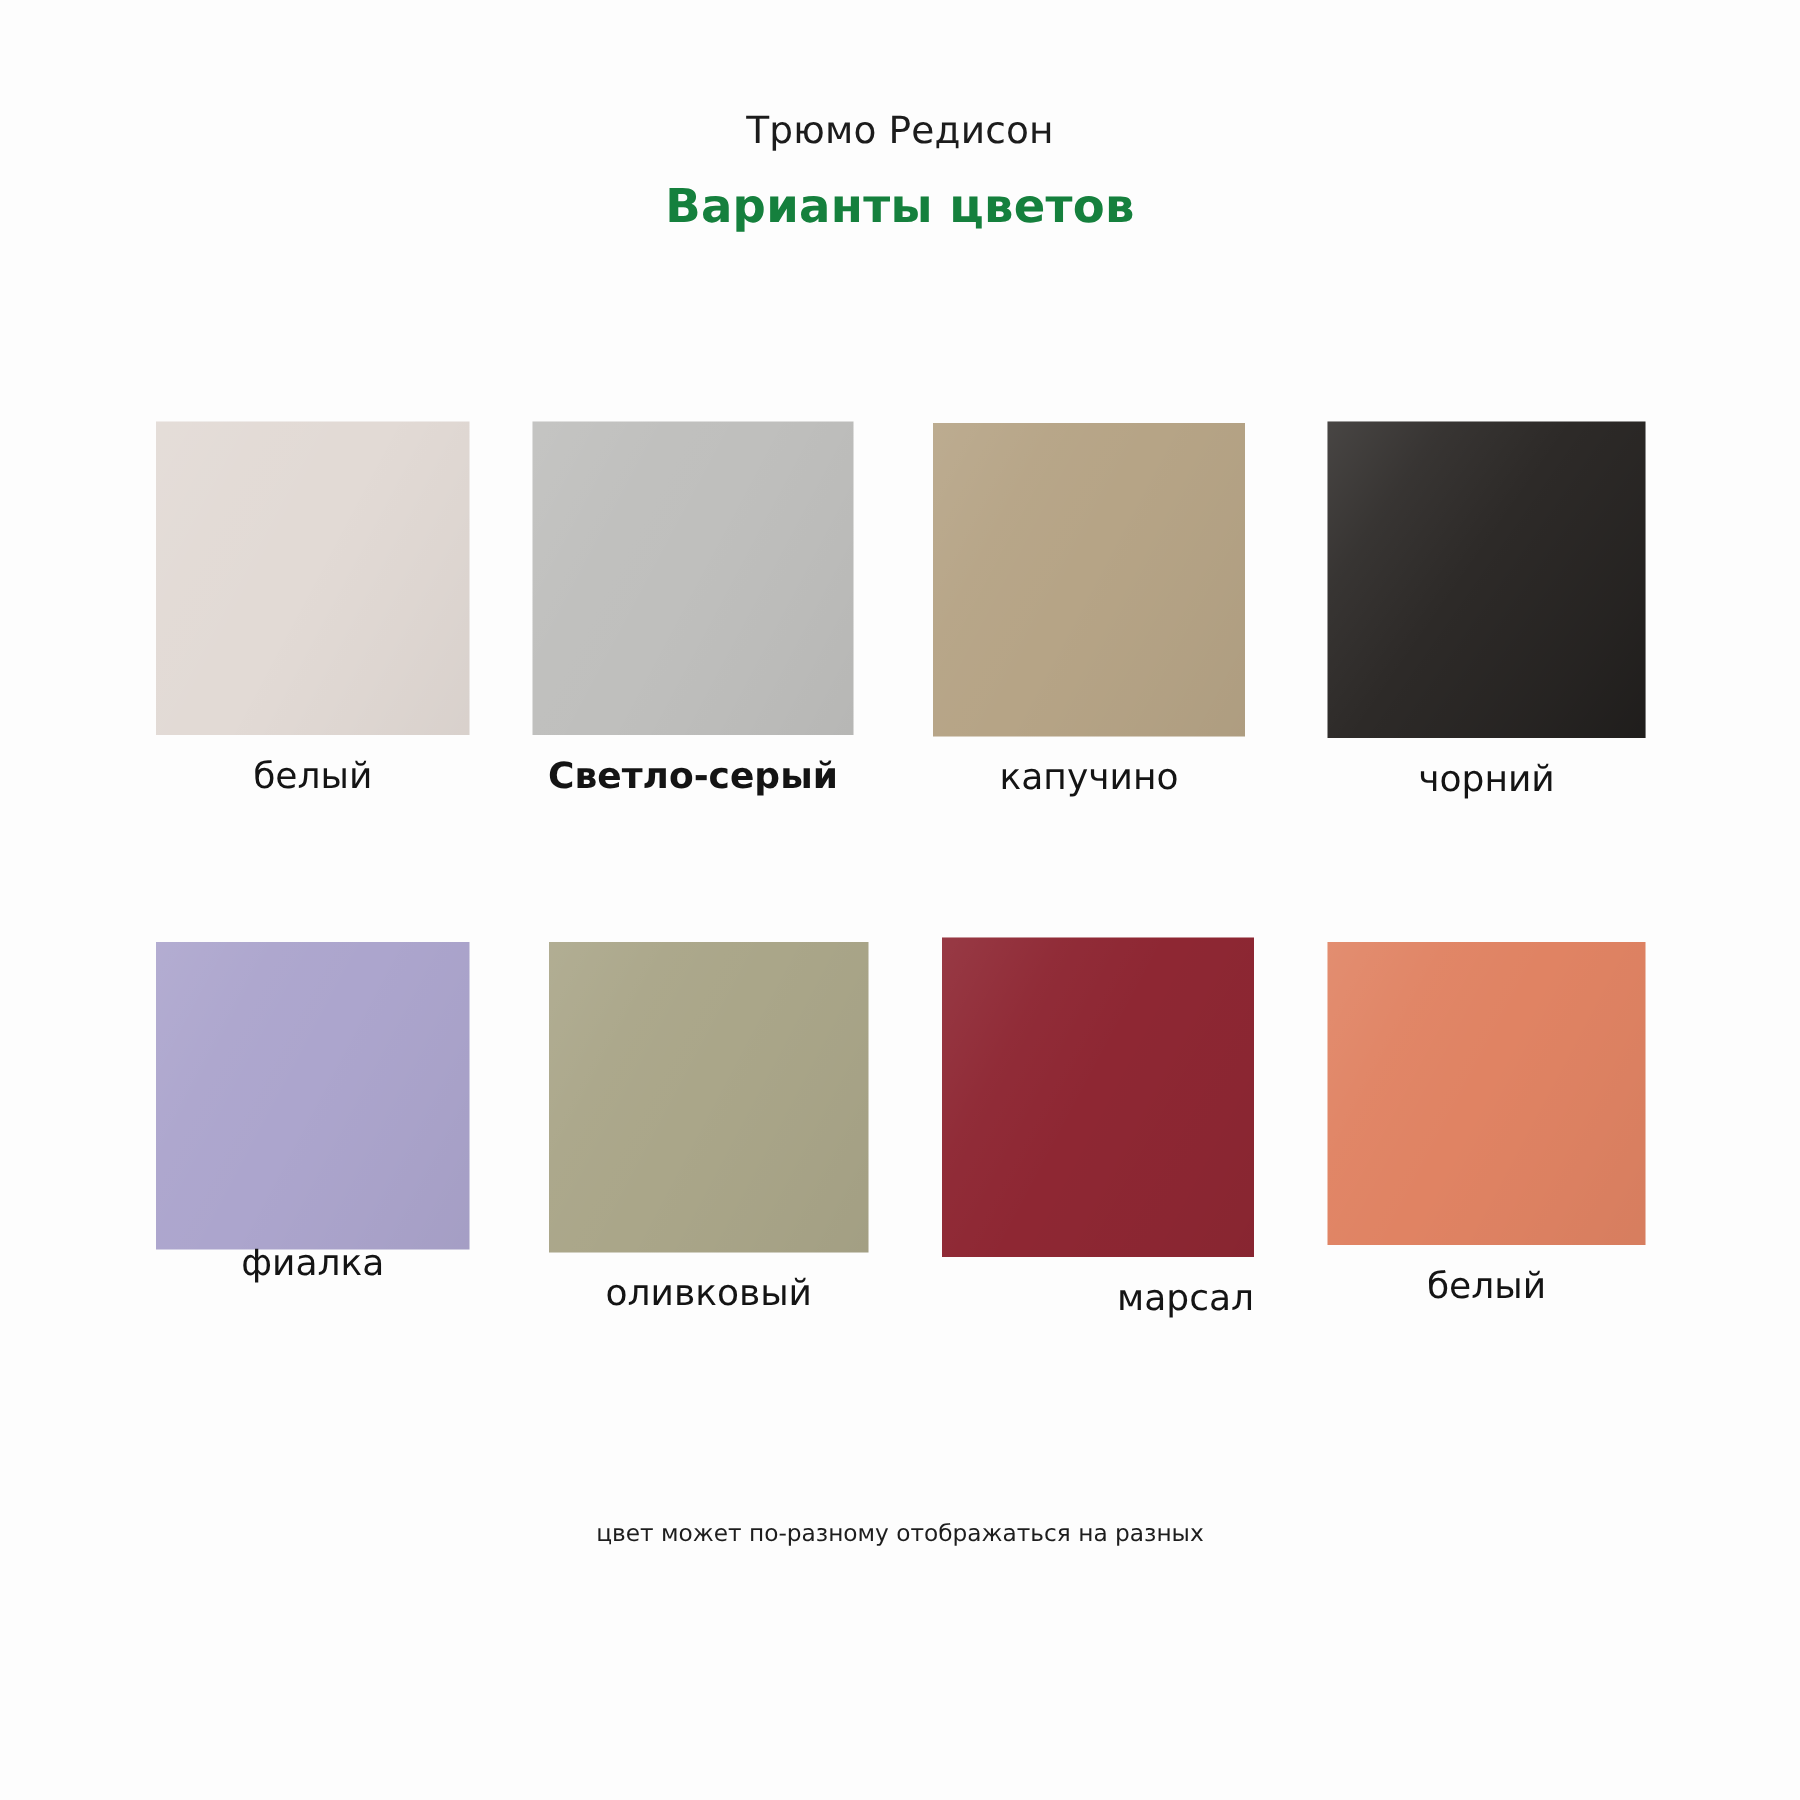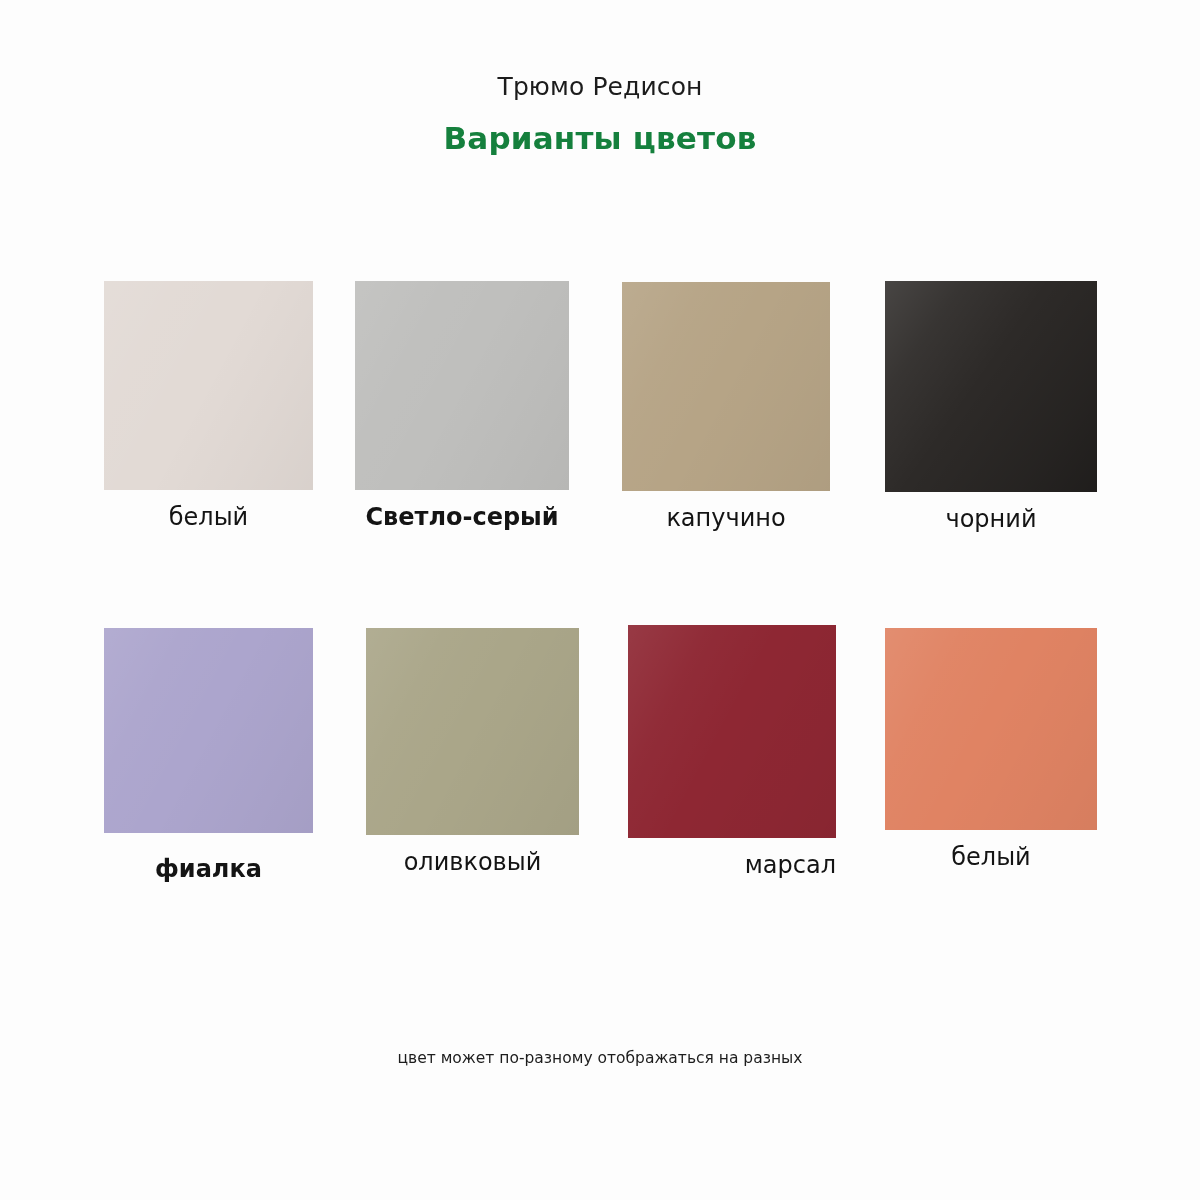--- a/index.html
+++ b/index.html
@@ -95,21 +95,21 @@
         rgba(255,255,255,0.05) 22%,
         rgba(255,255,255,0.00) 46%,
         rgba(0,0,0,0.16) 78%,
         rgba(0,0,0,0.30) 100%);
   }
 
   
   .footer-note {
     position: absolute;
     left: 0;
-    top: 1046px;
+    top: 1010px;
     width: 1200px;
     text-align: center;
     font-size: 15.5px;
     font-weight: 400;
     line-height: 25px;
     color: #1d1d1d;
   }
   .footer-note span {
     display: block;
   }
@@ -144,21 +144,21 @@
     <div class="swatch-cell" style="left: 885px; top: 0px; width: 212px;">
       <div class="swatch-chip" style="width: 212px; height: 211px; background: rgb(45, 42, 40);">
         <div class="sheen sheen-dark"></div>
       </div>
       <div class="swatch-label" style="top: 223px; width: 212px;">чорний</div>
     </div>
     <div class="swatch-cell" style="left: 104px; top: 347px; width: 209px;">
       <div class="swatch-chip" style="width: 209px; height: 205px; background: rgb(172, 165, 205);">
         <div class="sheen"></div>
       </div>
-      <div class="swatch-label" style="top: 226px; width: 209px; font-weight: bold;">фиалка</div>
+      <div class="swatch-label" style="top: 199px; width: 209px;">фиалка</div>
     </div>
     <div class="swatch-cell" style="left: 366px; top: 347px; width: 213px;">
       <div class="swatch-chip" style="width: 213px; height: 207px; background: rgb(170, 166, 137);">
         <div class="sheen"></div>
       </div>
       <div class="swatch-label" style="top: 219px; width: 213px;">оливковый</div>
     </div>
     <div class="swatch-cell" style="left: 628px; top: 344px; width: 208px;">
       <div class="swatch-chip" style="width: 208px; height: 213px; background: rgb(142, 39, 51);">
         <div class="sheen"></div>

